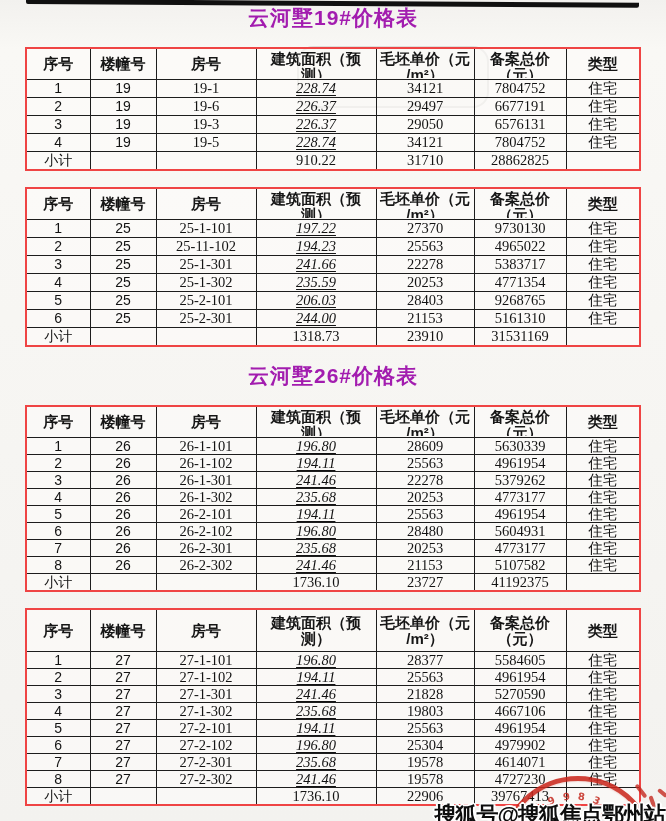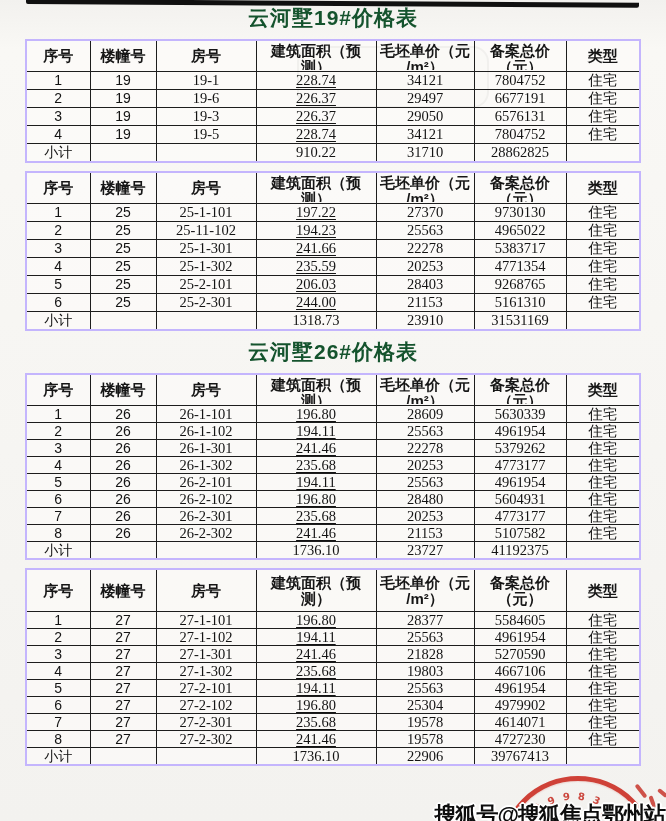--- a/index.html
+++ b/index.html
@@ -32,29 +32,29 @@
     pointer-events: none;
   }
 
   .doc { position: relative; padding-top: 2px; }
 
   .table-title {
     margin: 3px 0 2px 0;
     font: 700 21px/26px "Liberation Sans", sans-serif;
     text-align: center;
     letter-spacing: 1px;
-    color: #14532d;
+    color: #a21caf;
   }
 
   table.price-table {
     border-collapse: collapse;
     table-layout: fixed;
     width: 614px;
-    margin: 8px auto;
-    border: 2px solid #c4b5fd;
+    margin: 16px auto;
+    border: 2px solid #ef4444;
     background: rgba(253, 252, 250, 0.6);
   }
   .price-table th, .price-table td {
     border: 1px solid #1d1d1d;
     text-align: center;
     padding: 0;
     overflow: hidden;
   }
   .price-table th {
     font: 700 15px/16px "Liberation Sans", sans-serif;
@@ -73,20 +73,21 @@
   .price-table td {
     font: 14.5px/17px "Liberation Serif", serif;
     height: 17px;
     color: #131313;
   }
   section.compact .price-table td { height: 16px; line-height: 16px; }
 
   .price-table td.area-val {
     text-decoration: underline;
     text-underline-offset: 2px;
+    font-style: italic;
   }
   .price-table tr.subtotal-row td { text-decoration: none; }
   .price-table td.col0, .price-table td.col1 { font-family: "Liberation Sans", sans-serif; font-size: 14px; }
 
   
   .stamp-ring {
     position: absolute; left: 499px; top: 776px;
     width: 148px; height: 148px;
     border: 5px solid rgba(201, 40, 30, 0.88);
     border-radius: 50%;

